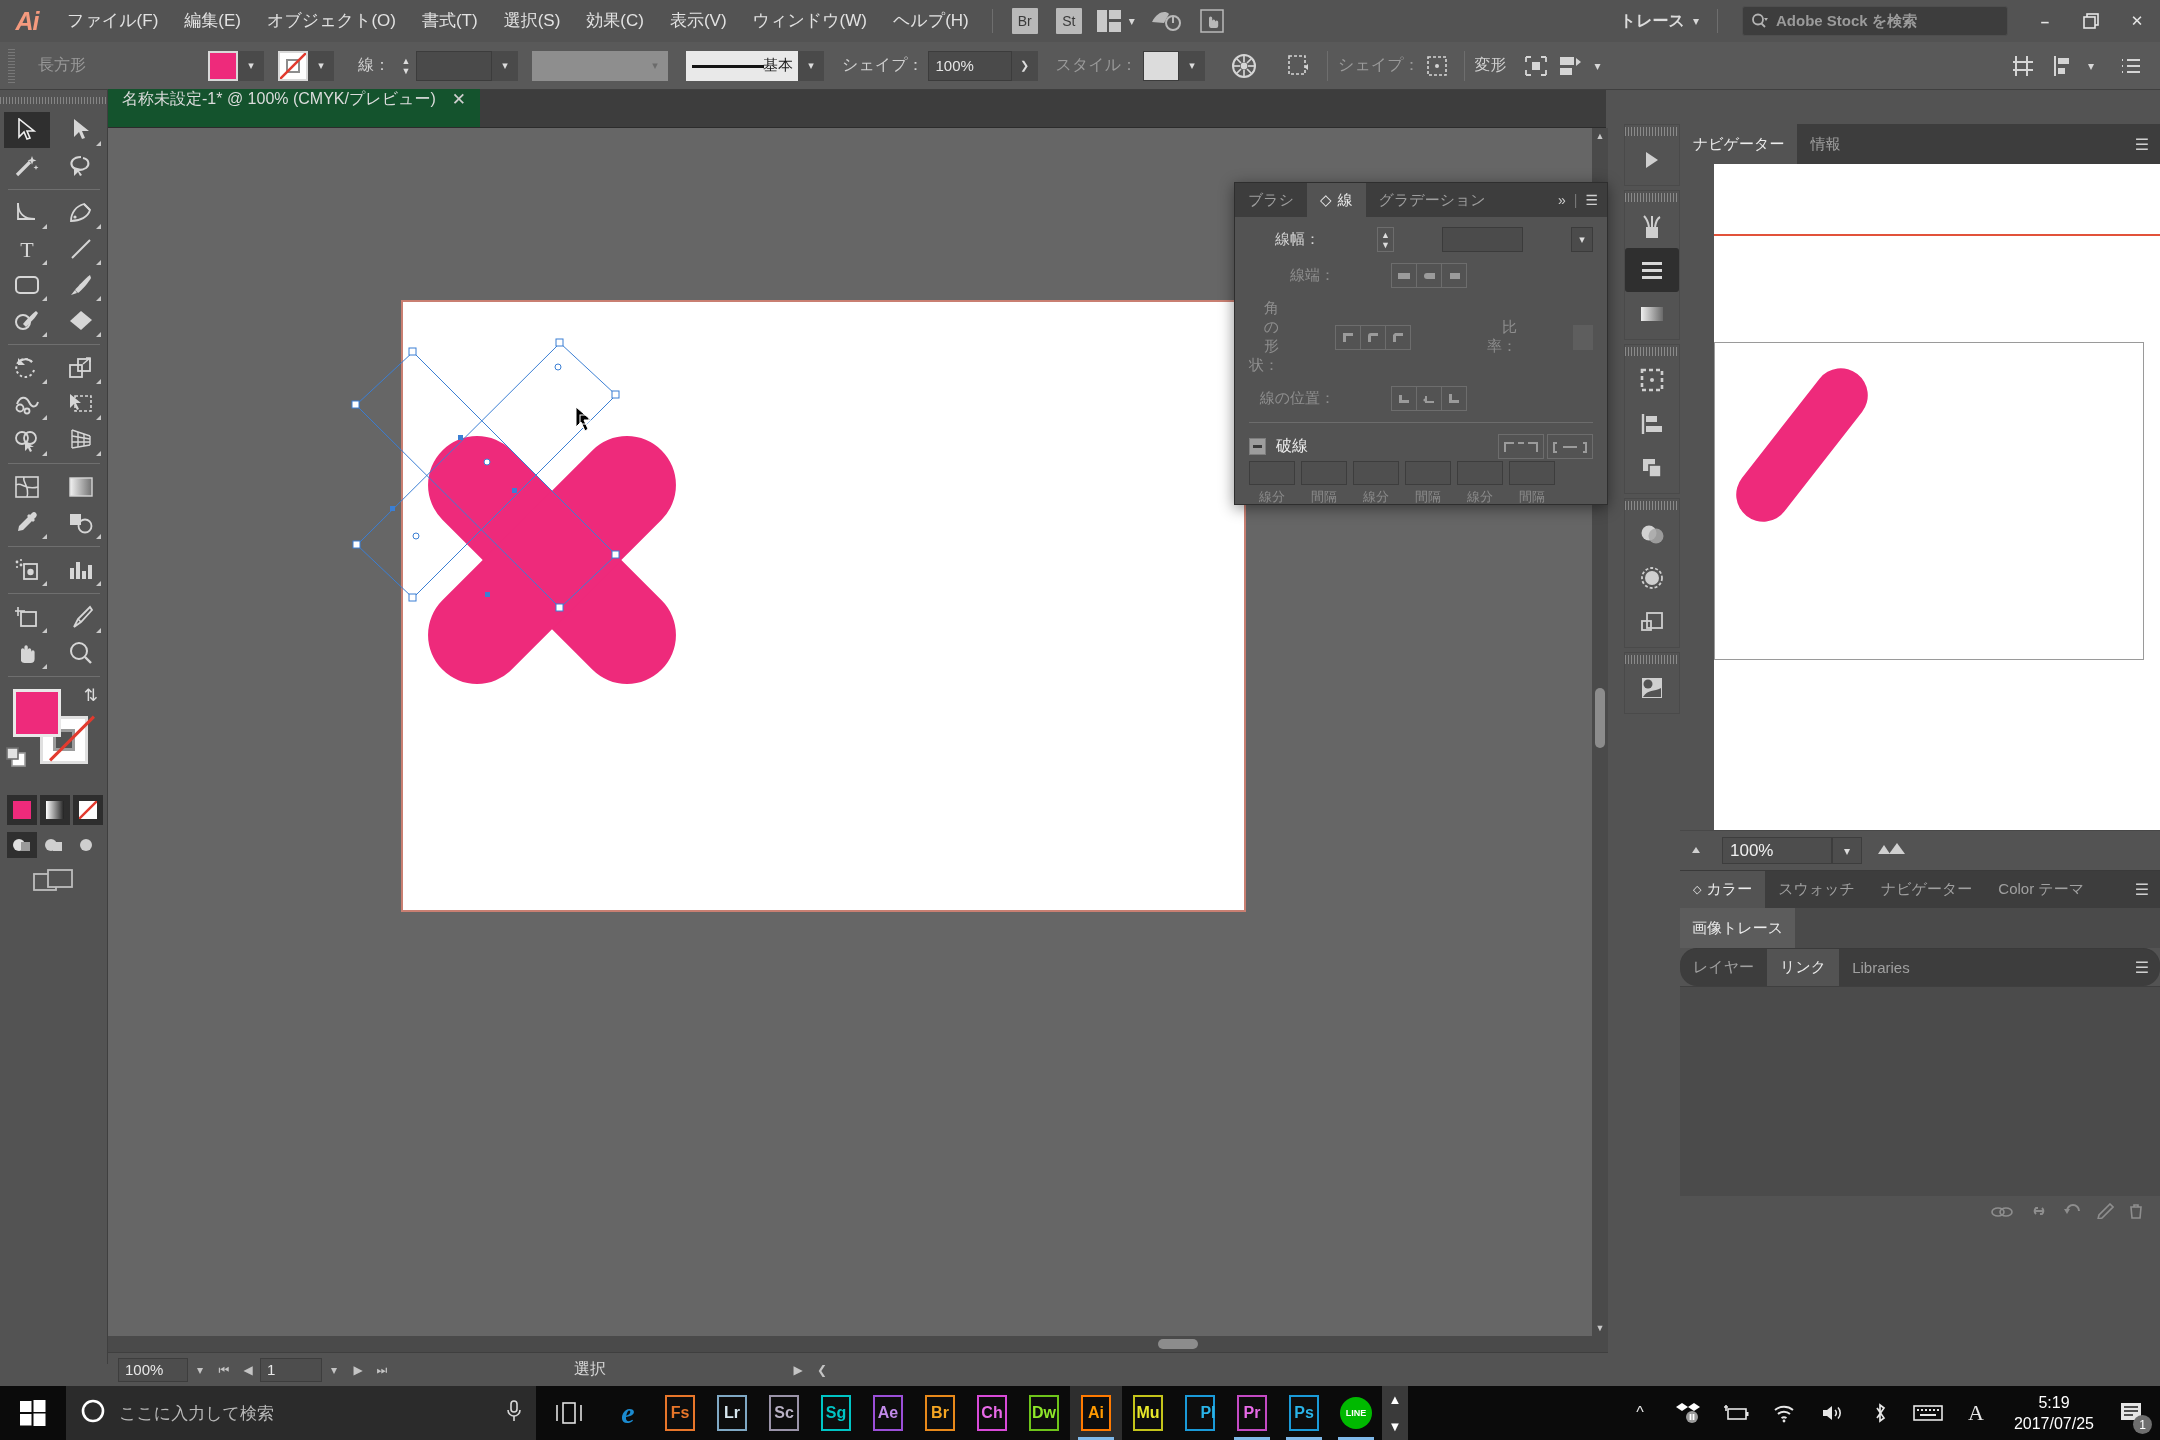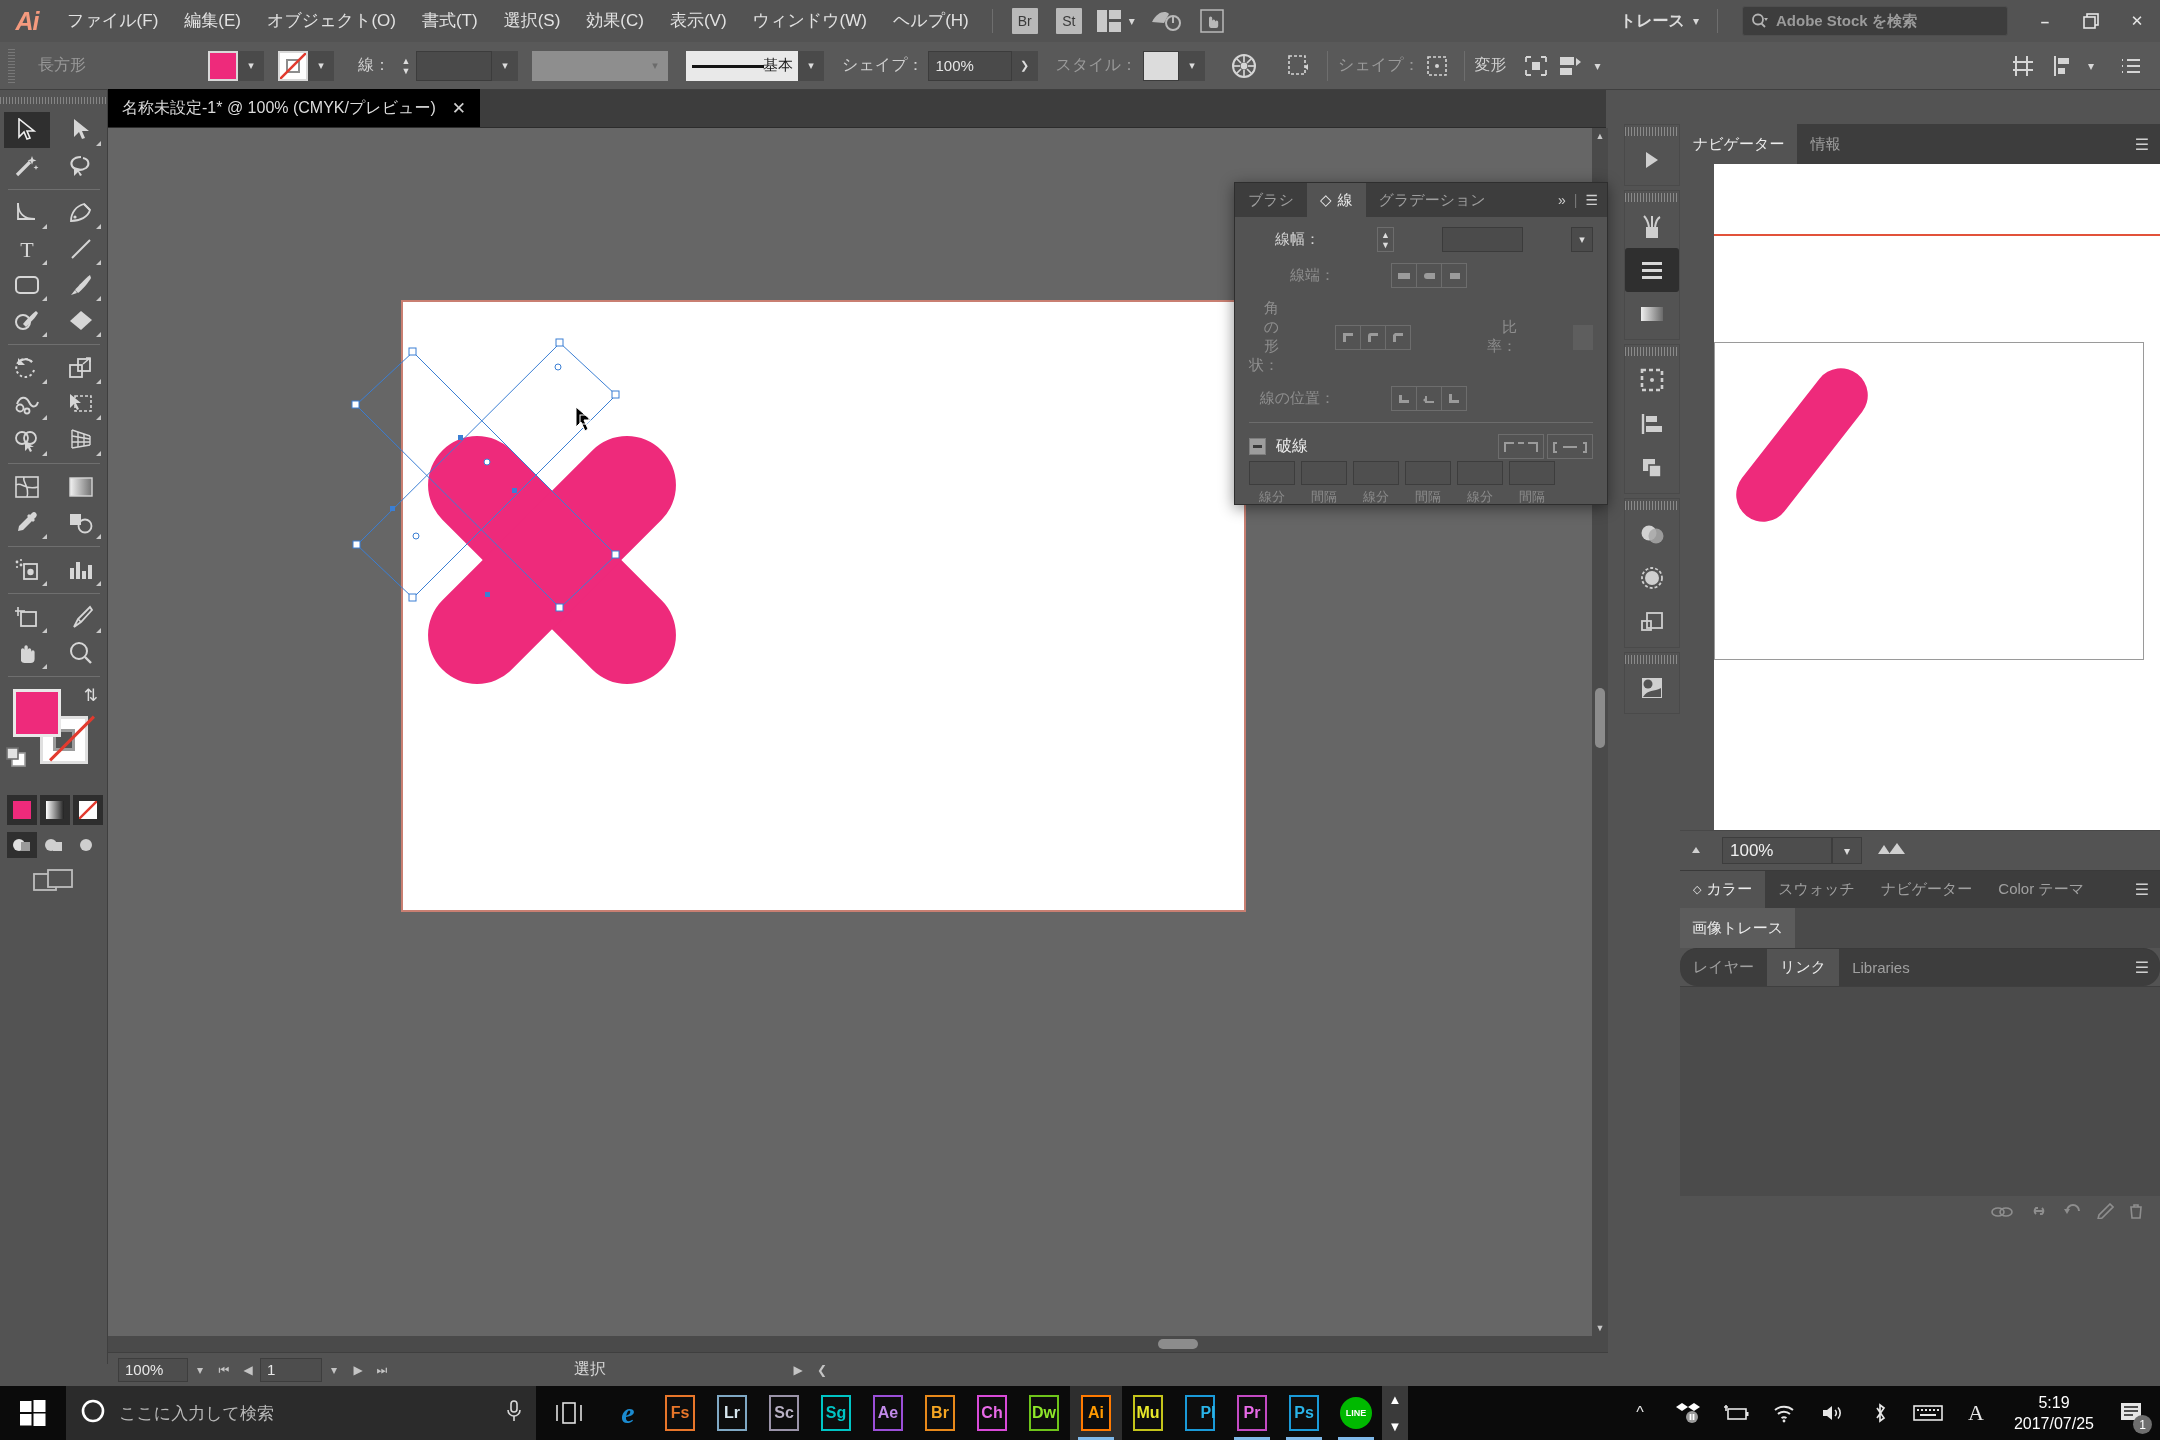--- a/index.html
+++ b/index.html
@@ -81,22 +81,22 @@
   .mode .in{ width:18px;height:18px; }
   .drawmodes{ display:flex; gap:2px; padding-left:7px; margin-top:7px;}
   .dm{ width:30px; height:26px; display:flex; align-items:center; justify-content:center;
     color:#c9c9c9; }
   .dm.act{ background:#2f2f2f; }
   .screenmode{ display:flex; justify-content:center; margin-top:10px; }
 
   
   .tabbar{ position:absolute; left:108px; top:90px; width:1498px; height:38px;
     background:#3d3d3d; border-bottom:1px solid #2c2c2c; display:flex; align-items:flex-end;}
-  .doctab{ height:38px; background:#000000; color:#dcdcdc; font-size:16px; display:flex;
-    align-items:center; padding:0 14px; gap:16px; }
+  .doctab{ height:38px; background:#14532d; color:#dcdcdc; font-size:16px; display:flex;
+    align-items:flex-start; padding:0 14px; gap:16px; }
   .doctab .x{ color:#cfcfcf; font-size:17px; }
 
   
   .canvaswrap{ position:absolute; left:108px; top:128px; width:1498px; height:1208px;
     background:#666; overflow:hidden; }
   .artboard{ position:absolute; left:293px; top:172px; width:845px; height:612px;
     background:#fff; border:2px solid #c97f72; }
 
   
   .vscroll{ position:absolute; left:1592px; top:128px; width:16px; height:1208px; background:#4a4a4a;}

